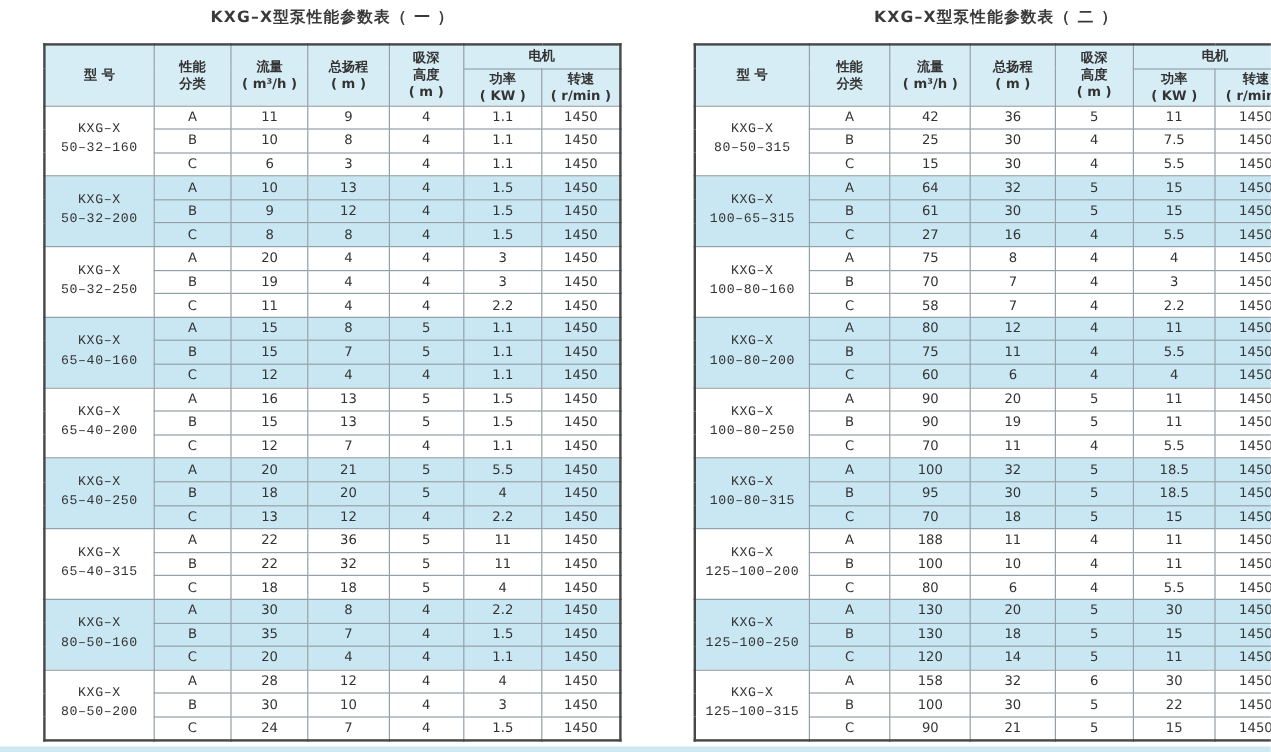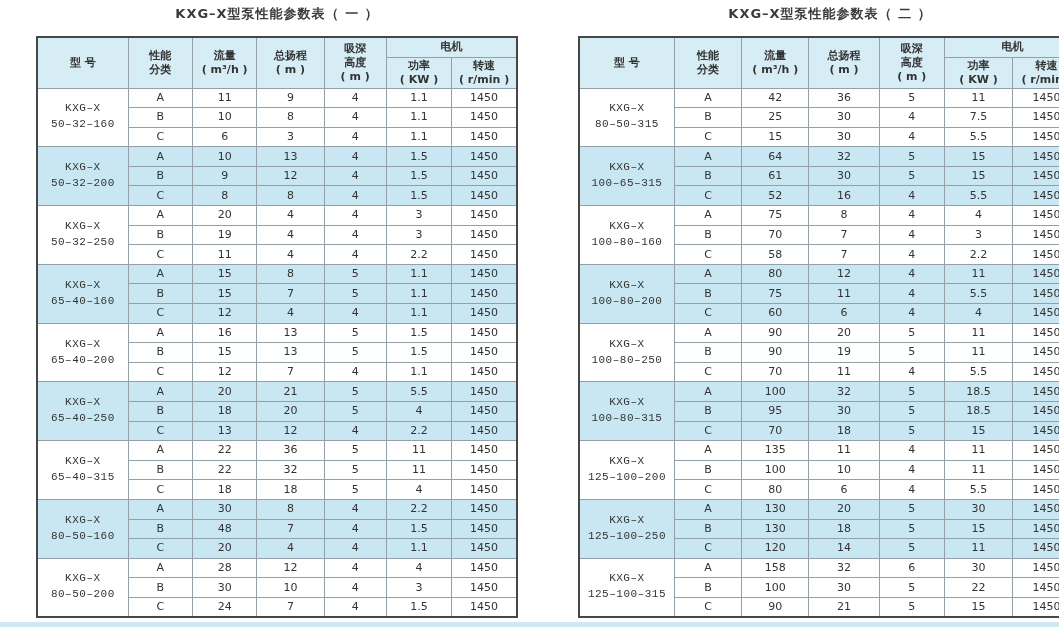--- a/index.html
+++ b/index.html
@@ -295,21 +295,21 @@
 80–50–160</td>
             <td>A</td>
             <td>30</td>
             <td>8</td>
             <td>4</td>
             <td>2.2</td>
             <td>1450</td>
           </tr>
           <tr class="band">
             <td>B</td>
-            <td>48</td>
+            <td>35</td>
             <td>7</td>
             <td>4</td>
             <td>1.5</td>
             <td>1450</td>
           </tr>
           <tr class="band">
             <td>C</td>
             <td>20</td>
             <td>4</td>
             <td>4</td>
@@ -419,21 +419,21 @@
           <tr class="band">
             <td>B</td>
             <td>61</td>
             <td>30</td>
             <td>5</td>
             <td>15</td>
             <td>1450</td>
           </tr>
           <tr class="band">
             <td>C</td>
-            <td>52</td>
+            <td>27</td>
             <td>16</td>
             <td>4</td>
             <td>5.5</td>
             <td>1450</td>
           </tr>
           <tr>
             <td rowspan="3" class="model-cell">KXG–X
 100–80–160</td>
             <td>A</td>
             <td>75</td>
@@ -533,21 +533,21 @@
             <td>70</td>
             <td>18</td>
             <td>5</td>
             <td>15</td>
             <td>1450</td>
           </tr>
           <tr>
             <td rowspan="3" class="model-cell">KXG–X
 125–100–200</td>
             <td>A</td>
-            <td>135</td>
+            <td>188</td>
             <td>11</td>
             <td>4</td>
             <td>11</td>
             <td>1450</td>
           </tr>
           <tr>
             <td>B</td>
             <td>100</td>
             <td>10</td>
             <td>4</td>

